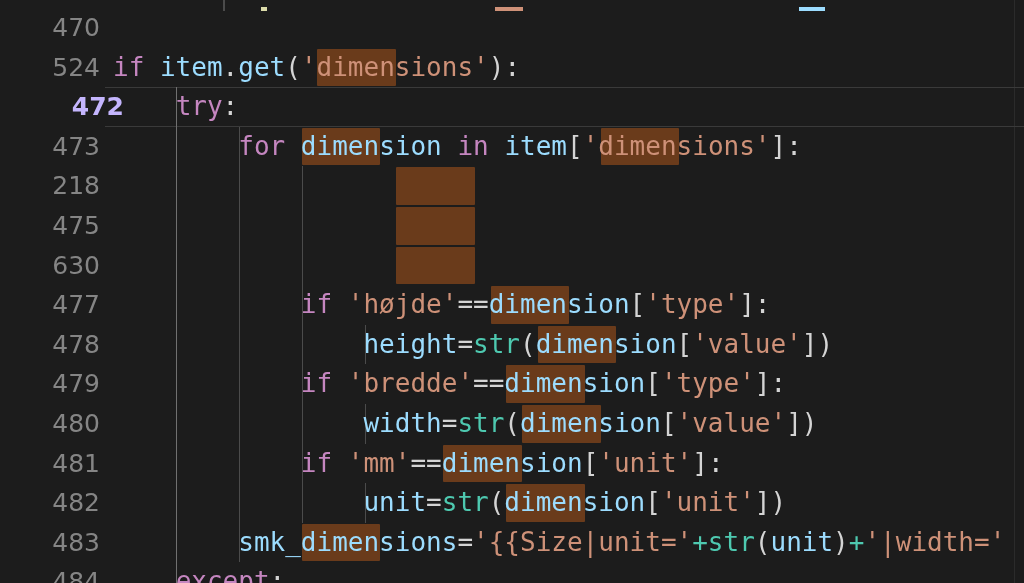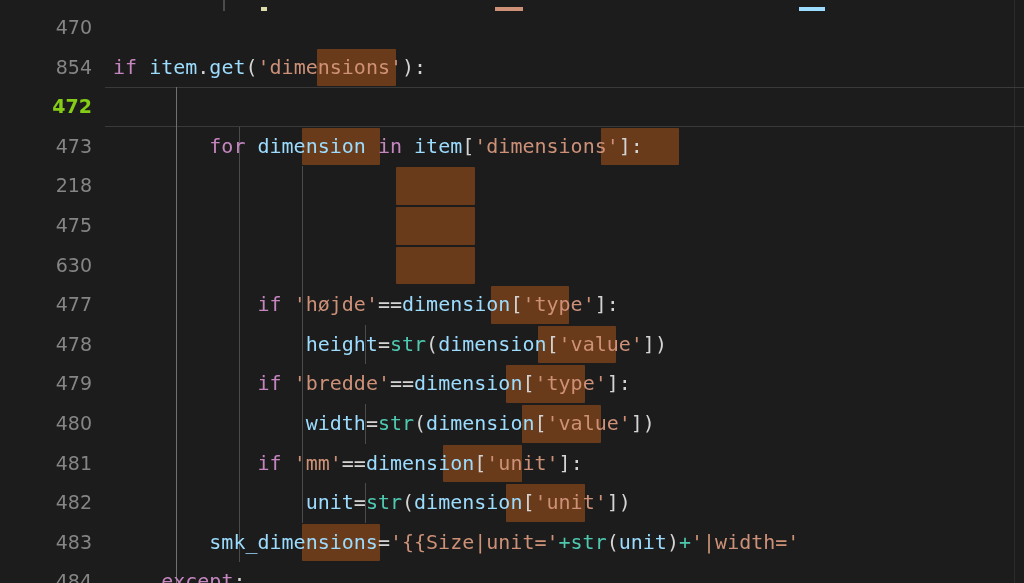--- a/index.html
+++ b/index.html
@@ -51,42 +51,43 @@
     height: 39.6px;
     white-space: pre;
     font-size: 26px;
     line-height: 39.6px;
     letter-spacing: 0;
   }
 
   
   .ln {
     position: absolute;
-    left: 8px;
+    left: 16px;
     width: 84px;
     text-align: right;
     color: #858585;
-    font-size: 19px;
+    font-size: 25px;
     line-height: 39.6px;
     font-family: "DejaVu Sans", "Liberation Sans", sans-serif;
     user-select: none;
   }
   .ln.current {
-    color: #84cc16;
+    color: #c4b5fd;
     font-weight: 700;
+    margin-left: 24px;
   }
 
   
   .ltext {
     position: absolute;
     left: 113px;
     top: 0;
     height: 39.6px;
     white-space: pre;
-    font-size: 20px;
+    font-size: 26px;
     line-height: 39.6px;
   }
 
   
   #current-line-box {
     position: absolute;
     left: 105px;
     width: 919px;
     height: 39.6px;
     border-top: 1px solid #3a3a3a;
@@ -162,22 +163,22 @@
       <div class="match" style="left: 537.71px; top: 325.8px; width: 78.65px; height: 37.6px; background: rgb(106, 59, 27);"></div>
       <div class="match" style="left: 506.25px; top: 365.4px; width: 78.65px; height: 37.6px; background: rgb(106, 59, 27);"></div>
       <div class="match" style="left: 521.98px; top: 405px; width: 78.65px; height: 37.6px; background: rgb(106, 59, 27);"></div>
       <div class="match" style="left: 443.33px; top: 444.6px; width: 78.65px; height: 37.6px; background: rgb(106, 59, 27);"></div>
       <div class="match" style="left: 506.25px; top: 484.2px; width: 78.65px; height: 37.6px; background: rgb(106, 59, 27);"></div>
       <div class="match" style="left: 301.76px; top: 523.8px; width: 78.65px; height: 37.6px; background: rgb(106, 59, 27);"></div>
     </div>
 
   <div id="code-surface">
       <div class="code-line" style="top: 8px;"><div class="ln">470</div><div class="ltext"></div></div>
-      <div class="code-line" style="top: 47.6px;"><div class="ln">854</div><div class="ltext"><span class="t-kw">if</span><span class="t-plain"> </span><span class="t-var">item</span><span class="t-punct">.</span><span class="t-var">get</span><span class="t-punct">(</span><span class="t-str">'dimensions'</span><span class="t-punct">)</span><span class="t-punct">:</span></div></div>
-      <div class="code-line" style="top: 87.2px;"><div class="ln current">472</div></div>
+      <div class="code-line" style="top: 47.6px;"><div class="ln">524</div><div class="ltext"><span class="t-kw">if</span><span class="t-plain"> </span><span class="t-var">item</span><span class="t-punct">.</span><span class="t-var">get</span><span class="t-punct">(</span><span class="t-str">'dimensions'</span><span class="t-punct">)</span><span class="t-punct">:</span></div></div>
+      <div class="code-line" style="top: 87.2px;"><div class="ln current">472</div><div class="ltext"><span class="t-plain">    </span><span class="t-kw">try</span><span class="t-punct">:</span></div></div>
       <div class="code-line" style="top: 126.8px;"><div class="ln">473</div><div class="ltext"><span class="t-plain">        </span><span class="t-kw">for</span><span class="t-plain"> </span><span class="t-var">dimension</span><span class="t-plain"> </span><span class="t-kw">in</span><span class="t-plain"> </span><span class="t-var">item</span><span class="t-punct">[</span><span class="t-str">'dimensions'</span><span class="t-punct">]</span><span class="t-punct">:</span></div></div>
       <div class="code-line" style="top: 166.4px;"><div class="ln">218</div></div>
       <div class="code-line" style="top: 206px; padding-left: 12px;"><div class="ln">475</div></div>
       <div class="code-line" style="top: 245.6px;"><div class="ln">630</div></div>
       <div class="code-line" style="top: 285.2px;"><div class="ln">477</div><div class="ltext"><span class="t-plain">            </span><span class="t-kw">if</span><span class="t-plain"> </span><span class="t-str">'højde'</span><span class="t-punct">==</span><span class="t-var">dimension</span><span class="t-punct">[</span><span class="t-str">'type'</span><span class="t-punct">]</span><span class="t-punct">:</span></div></div>
       <div class="code-line" style="top: 324.8px;"><div class="ln">478</div><div class="ltext"><span class="t-plain">                </span><span class="t-var">height</span><span class="t-punct">=</span><span class="t-cls">str</span><span class="t-punct">(</span><span class="t-var">dimension</span><span class="t-punct">[</span><span class="t-str">'value'</span><span class="t-punct">]</span><span class="t-punct">)</span></div></div>
       <div class="code-line" style="top: 364.4px;"><div class="ln">479</div><div class="ltext"><span class="t-plain">            </span><span class="t-kw">if</span><span class="t-plain"> </span><span class="t-str">'bredde'</span><span class="t-punct">==</span><span class="t-var">dimension</span><span class="t-punct">[</span><span class="t-str">'type'</span><span class="t-punct">]</span><span class="t-punct">:</span></div></div>
       <div class="code-line" style="top: 404px;"><div class="ln">480</div><div class="ltext"><span class="t-plain">                </span><span class="t-var">width</span><span class="t-punct">=</span><span class="t-cls">str</span><span class="t-punct">(</span><span class="t-var">dimension</span><span class="t-punct">[</span><span class="t-str">'value'</span><span class="t-punct">]</span><span class="t-punct">)</span></div></div>
       <div class="code-line" style="top: 443.6px;"><div class="ln">481</div><div class="ltext"><span class="t-plain">            </span><span class="t-kw">if</span><span class="t-plain"> </span><span class="t-str">'mm'</span><span class="t-punct">==</span><span class="t-var">dimension</span><span class="t-punct">[</span><span class="t-str">'unit'</span><span class="t-punct">]</span><span class="t-punct">:</span></div></div>
       <div class="code-line" style="top: 483.2px;"><div class="ln">482</div><div class="ltext"><span class="t-plain">                </span><span class="t-var">unit</span><span class="t-punct">=</span><span class="t-cls">str</span><span class="t-punct">(</span><span class="t-var">dimension</span><span class="t-punct">[</span><span class="t-str">'unit'</span><span class="t-punct">]</span><span class="t-punct">)</span></div></div>

